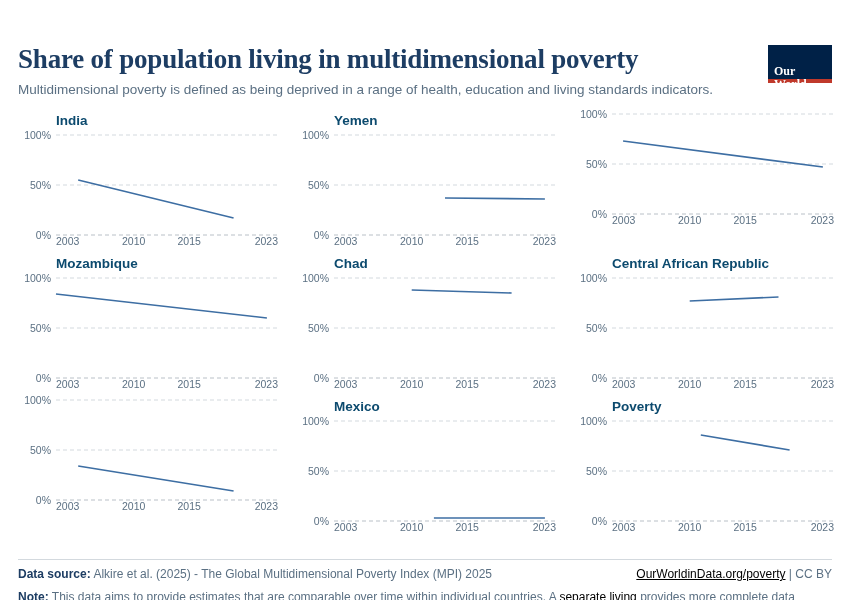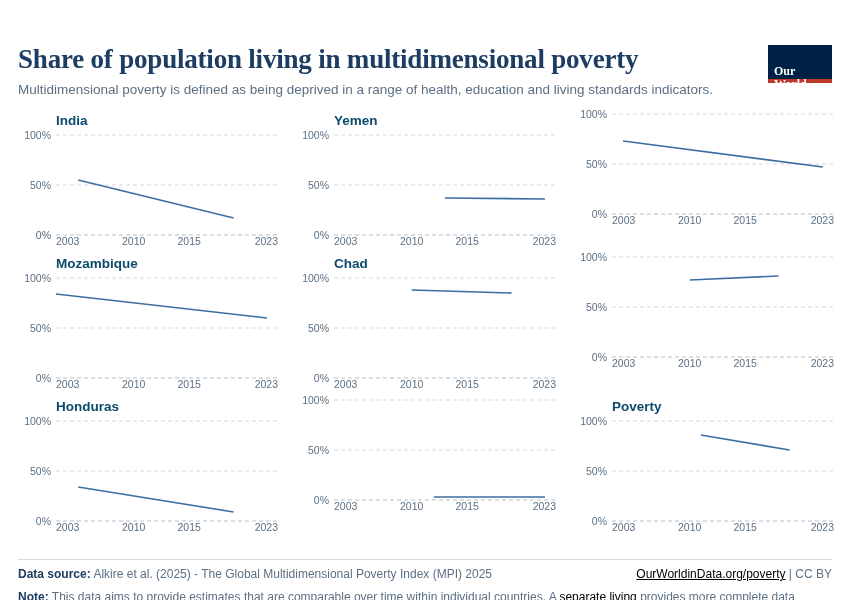--- a/index.html
+++ b/index.html
@@ -249,20 +249,21 @@
           </div>
         </div>
         <div class="xaxis">
           <span class="xtick" style="transform: none; left: 0px;">2003</span>
           <span class="xtick" style="left: 77.7px;">2010</span>
           <span class="xtick" style="left: 133.2px;">2015</span>
           <span class="xtick" style="transform: translateX(-100%); left: 222px;">2023</span>
         </div>
       </div>
       <div class="panel">
+        <div class="panel-title">Central African Republic</div>
         <div class="plot-wrap">
           <svg width="260" height="102">
             <g transform="translate(38,1)">
               <line x1="0" x2="222" y1="100" y2="100" stroke="#b9c0c7" stroke-width="1" stroke-dasharray="4,3"></line>
               <line x1="0" x2="222" y1="50" y2="50" stroke="#d3d9de" stroke-width="1" stroke-dasharray="4,3"></line>
               <line x1="0" x2="222" y1="0" y2="0" stroke="#d3d9de" stroke-width="1" stroke-dasharray="4,3"></line>
               <polyline points="77.69999999999999,23 166.5,19" fill="none" stroke="#3d6ea3" stroke-width="1.6"></polyline>
             </g>
           </svg>
           <div class="ylabels">
@@ -272,21 +273,20 @@
           </div>
         </div>
         <div class="xaxis">
           <span class="xtick" style="transform: none; left: 0px;">2003</span>
           <span class="xtick" style="left: 77.7px;">2010</span>
           <span class="xtick" style="left: 133.2px;">2015</span>
           <span class="xtick" style="transform: translateX(-100%); left: 222px;">2023</span>
         </div>
       </div>
       <div class="panel">
-        <div class="panel-title">Honduras</div>
         <div class="plot-wrap">
           <svg width="260" height="102">
             <g transform="translate(38,1)">
               <line x1="0" x2="222" y1="100" y2="100" stroke="#b9c0c7" stroke-width="1" stroke-dasharray="4,3"></line>
               <line x1="0" x2="222" y1="50" y2="50" stroke="#d3d9de" stroke-width="1" stroke-dasharray="4,3"></line>
               <line x1="0" x2="222" y1="0" y2="0" stroke="#d3d9de" stroke-width="1" stroke-dasharray="4,3"></line>
               <polyline points="22.200000000000003,66 177.60000000000002,91" fill="none" stroke="#3d6ea3" stroke-width="1.6"></polyline>
             </g>
           </svg>
           <div class="ylabels">
@@ -296,20 +296,21 @@
           </div>
         </div>
         <div class="xaxis">
           <span class="xtick" style="transform: none; left: 0px;">2003</span>
           <span class="xtick" style="left: 77.7px;">2010</span>
           <span class="xtick" style="left: 133.2px;">2015</span>
           <span class="xtick" style="transform: translateX(-100%); left: 222px;">2023</span>
         </div>
       </div>
       <div class="panel">
+        <div class="panel-title">Mexico</div>
         <div class="plot-wrap">
           <svg width="260" height="102">
             <g transform="translate(38,1)">
               <line x1="0" x2="222" y1="100" y2="100" stroke="#b9c0c7" stroke-width="1" stroke-dasharray="4,3"></line>
               <line x1="0" x2="222" y1="50" y2="50" stroke="#d3d9de" stroke-width="1" stroke-dasharray="4,3"></line>
               <line x1="0" x2="222" y1="0" y2="0" stroke="#d3d9de" stroke-width="1" stroke-dasharray="4,3"></line>
               <polyline points="99.9,97 210.89999999999998,97" fill="none" stroke="#3d6ea3" stroke-width="1.6"></polyline>
             </g>
           </svg>
           <div class="ylabels">

